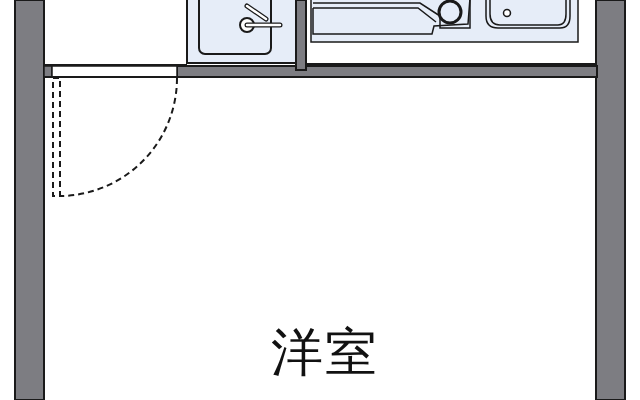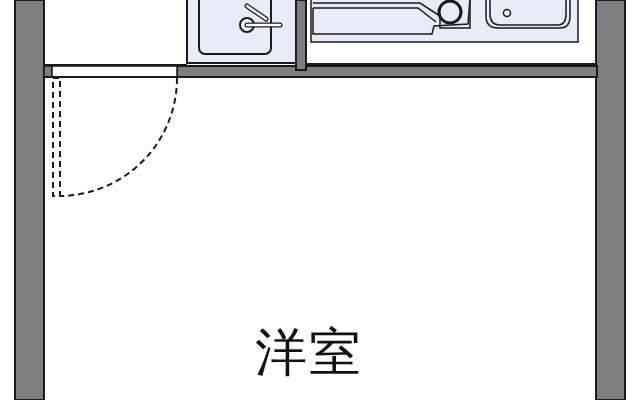--- a/index.html
+++ b/index.html
@@ -1,18 +1,18 @@
 <!DOCTYPE html>
 <html><head>
 <meta charset="utf-8">
 <style>
   html,body{margin:0;padding:0;background:#ffffff;}
   body{width:640px;height:400px;overflow:hidden;position:relative;font-family:"DejaVu Sans",sans-serif;}
   #plan{position:absolute;left:0;top:0;width:640px;height:400px;}
-  .room-label{position:absolute;left:224px;top:318px;width:170px;text-align:center;font-size:52px;color:#111;letter-spacing:2px;font-family:"DejaVu Sans",sans-serif;}
+  .room-label{position:absolute;left:240px;top:318px;width:170px;text-align:center;font-size:52px;color:#111;letter-spacing:2px;font-family:"DejaVu Sans",sans-serif;}
 </style>
 </head>
 <body>
 
 <svg id="plan" viewBox="0 0 640 400" xmlns="http://www.w3.org/2000/svg">
 
   <g>
     <rect x="15" y="0" width="29" height="400" fill="#7d7d82" stroke="#1a1a1a" stroke-width="2"></rect>
     <rect x="596" y="0" width="29" height="400" fill="#7d7d82" stroke="#1a1a1a" stroke-width="2"></rect>
 

